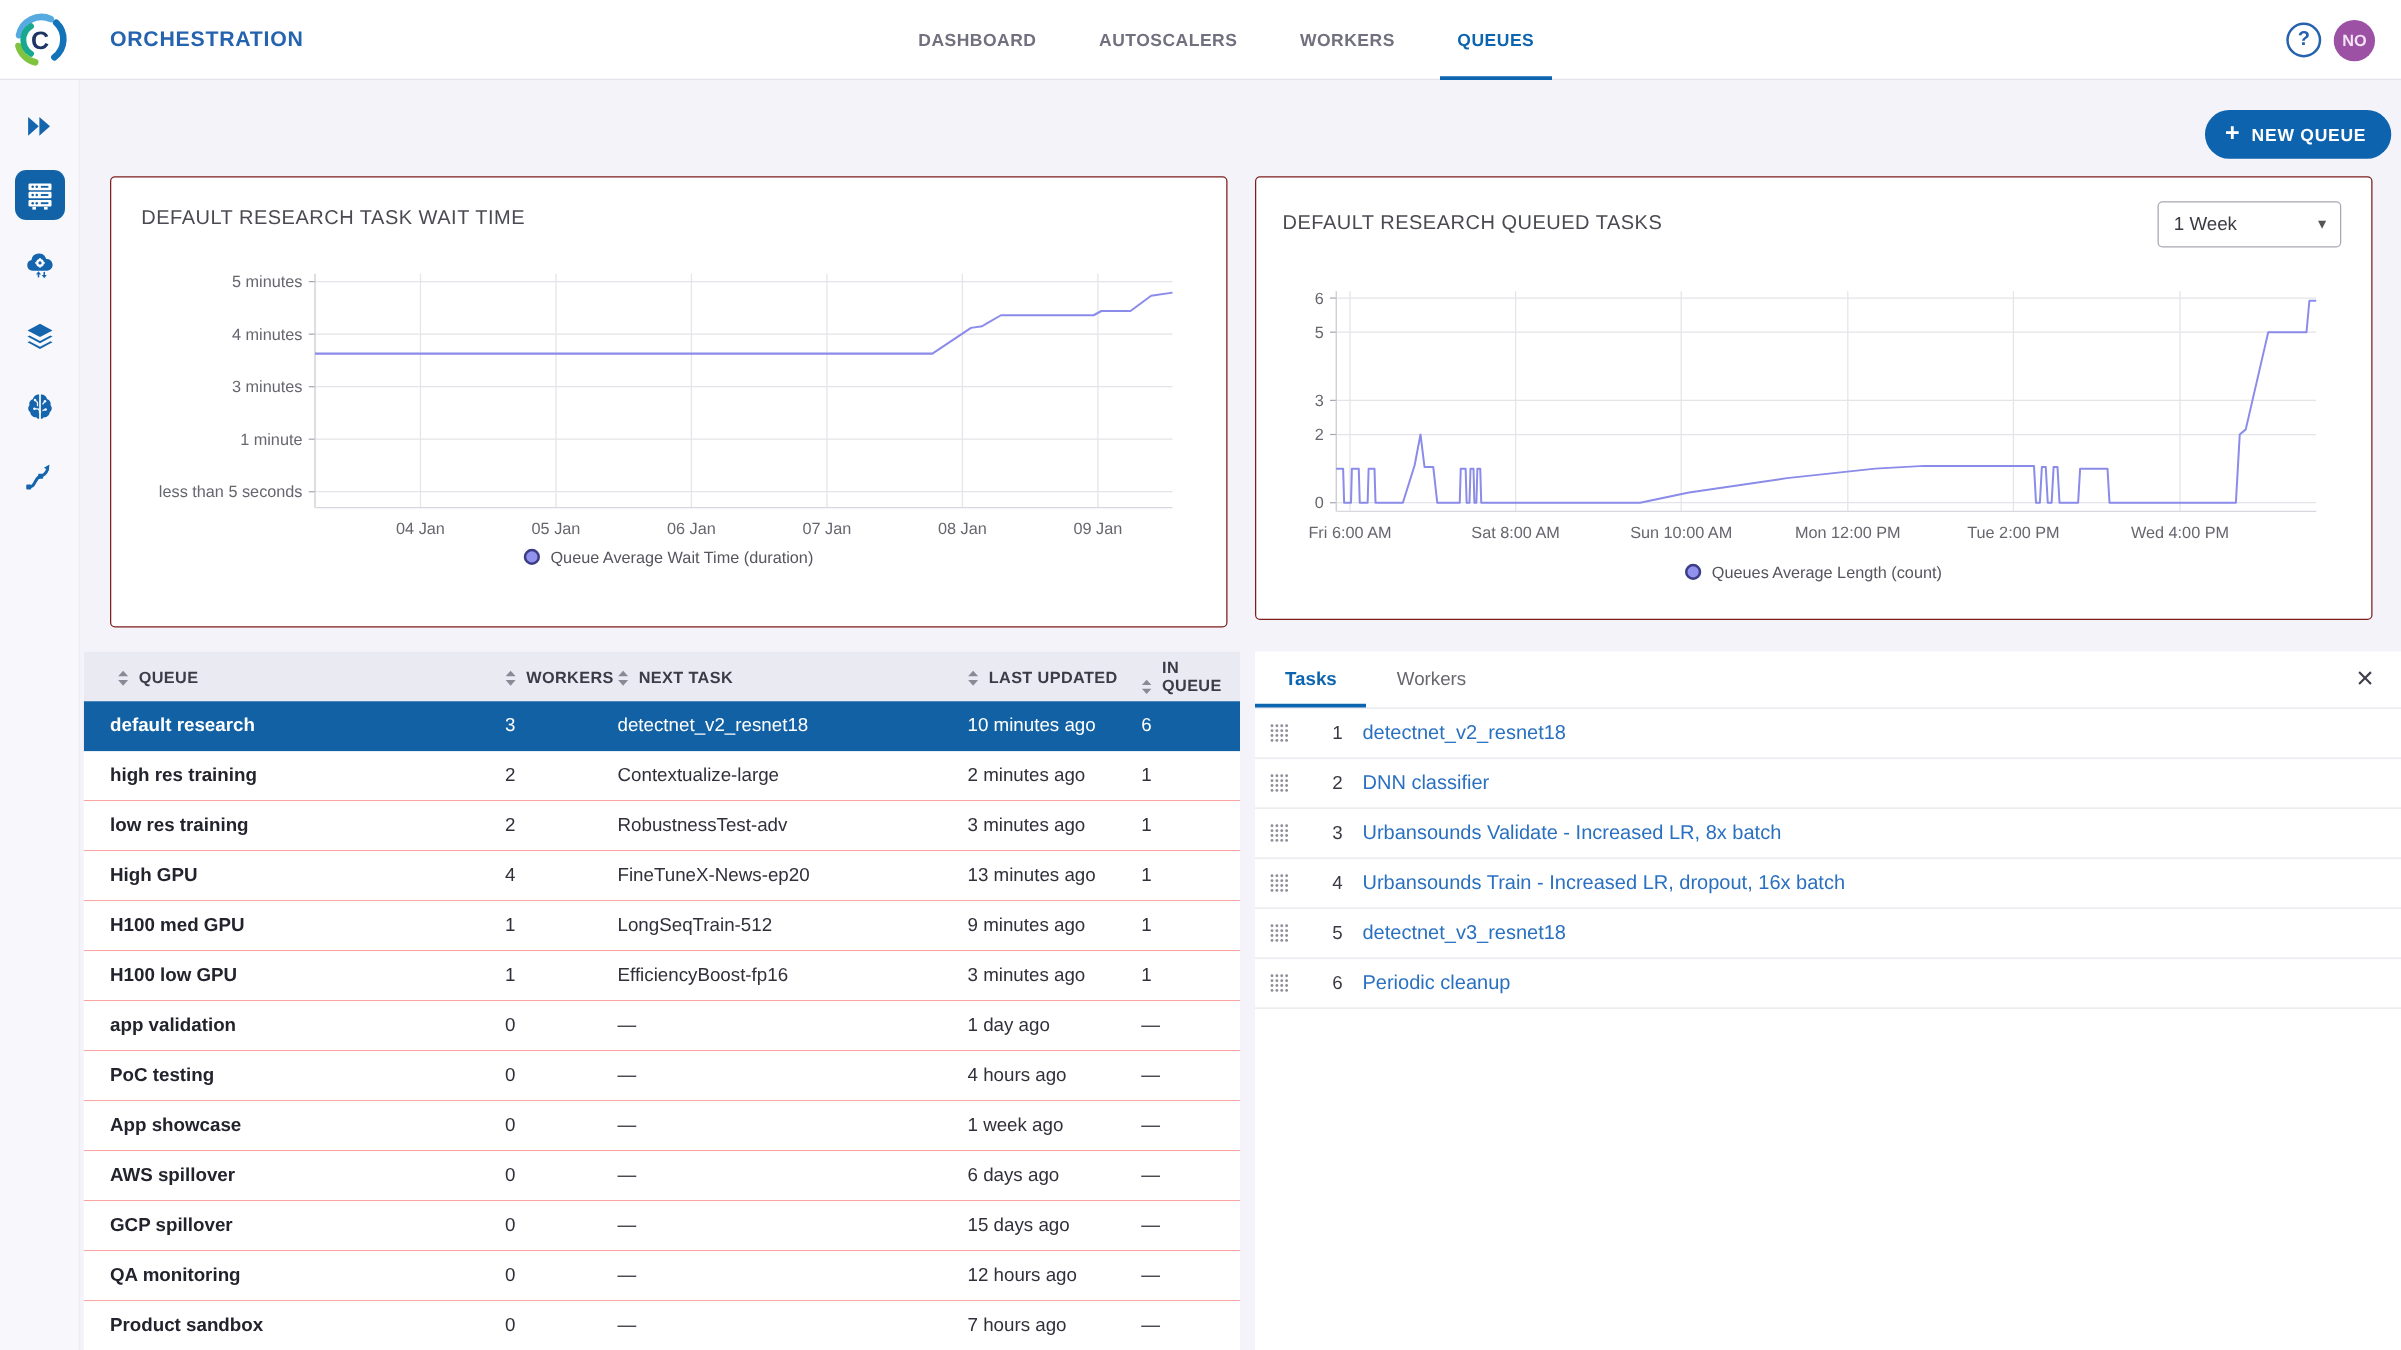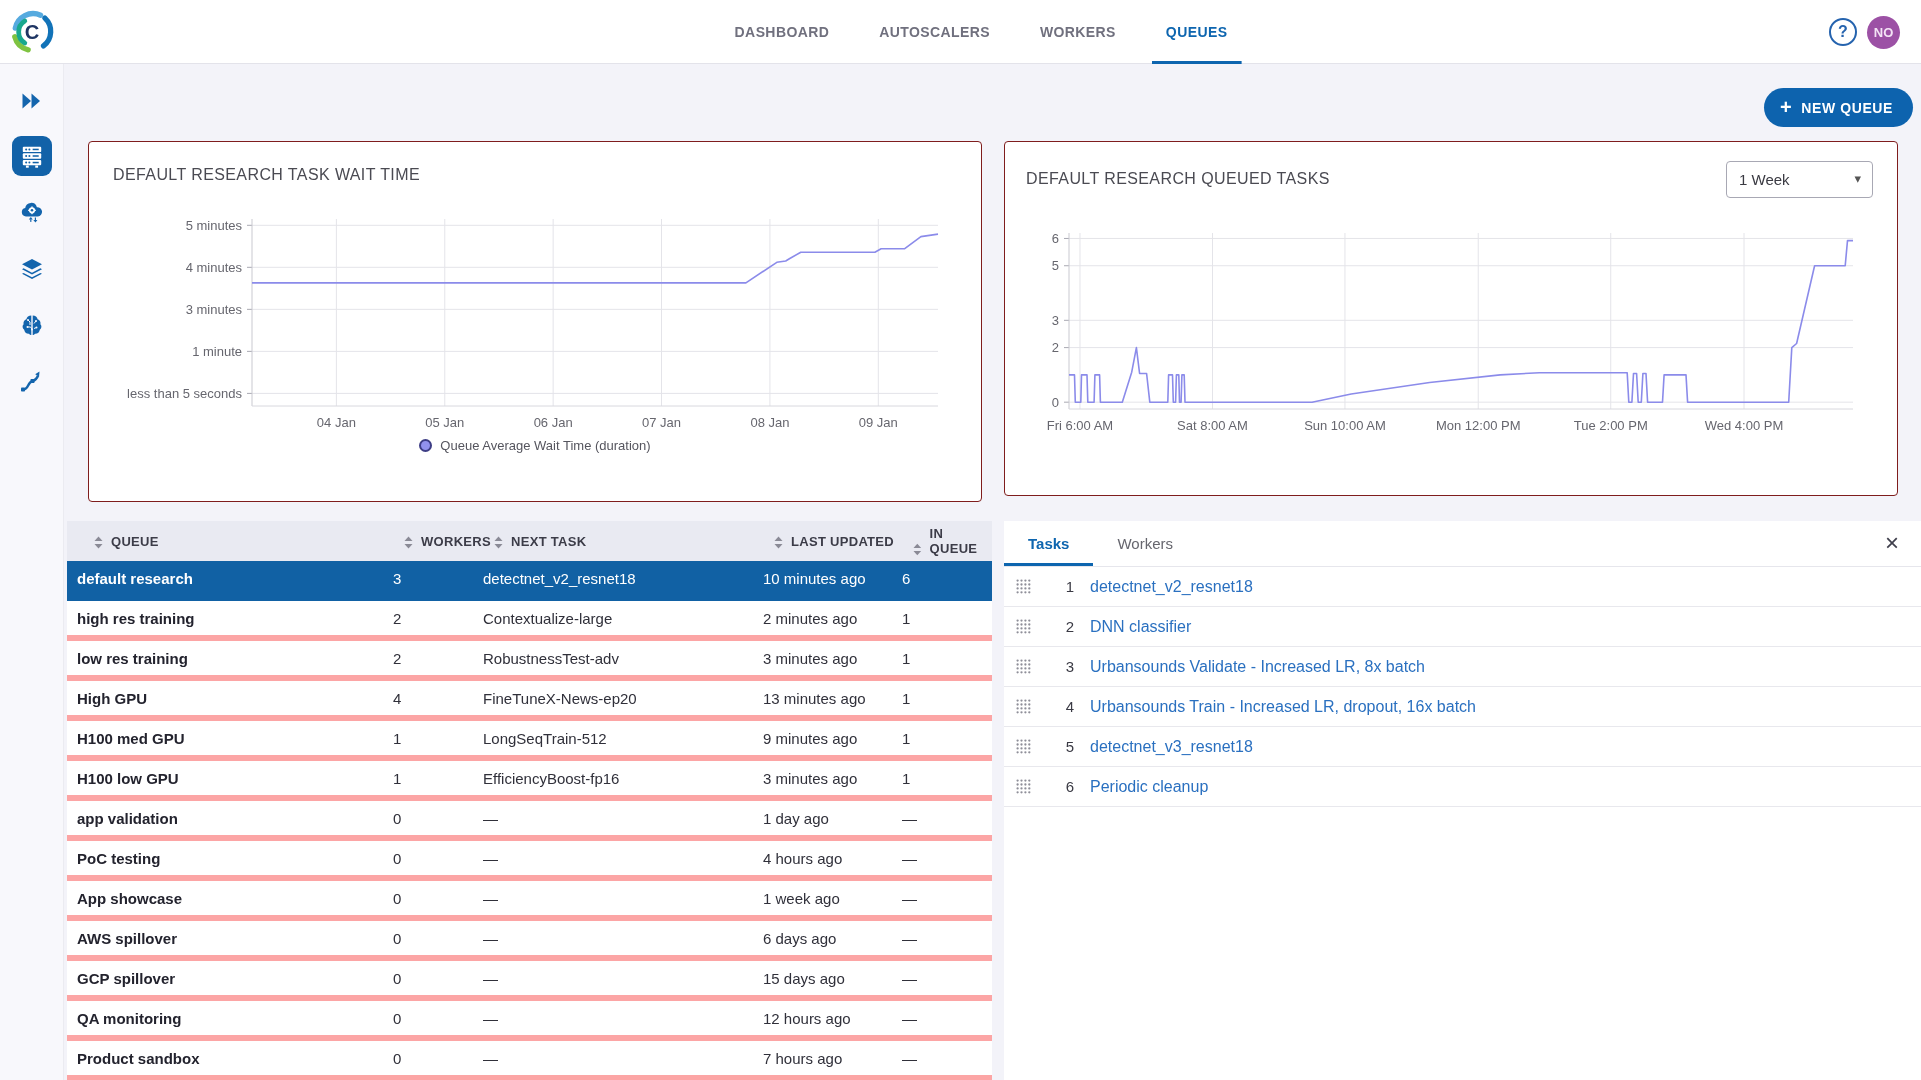--- a/index.html
+++ b/index.html
@@ -53,22 +53,22 @@
                   border:1px solid #a8a8b4; border-radius:4px; background:#fff; cursor:pointer;
                   display:flex; align-items:center; padding:0 12px; font-size:15px; color:#3a3a42; }
   .range-caret { position:absolute; right:11px; top:9px; font-size:13px; color:#555; }
   
   .queue-table { position:absolute; left:67px; top:521px; width:925px; height:559px; background:#fff;
                  overflow:hidden; }
   .qheader { display:grid; grid-template-columns:310px 90px 280px 139px 1fr; padding-left:27px;
              height:40px; align-items:center; background:#e9eaf2; }
   .qheader .hcell { display:flex; align-items:flex-end; gap:8px; font-size:13px; font-weight:bold;
                     color:#3c3c48; letter-spacing:0.3px; cursor:pointer; }
-  .qrow { display:grid; grid-template-columns:316px 90px 280px 139px 1fr; padding-left:10px;
-          height:40px; align-items:center; border-bottom:6px solid #fca5a5; font-size:15px;
+  .qrow { display:grid; grid-template-columns:316px 90px 280px 139px 1fr; padding-left:21px;
+          height:40px; align-items:center; border-bottom:1px solid #fca5a5; font-size:15px;
           color:#30303a; cursor:pointer; background:#fff; }
   .qrow .qname { font-weight:bold; color:#23232e; }
   .qrow.selected { background:#1161a4; border-bottom-color:#1161a4; }
   .qrow.selected * { color:#ffffff; }
   
   .right-panel { position:absolute; left:1004px; top:521px; width:917px; height:559px; background:#fff; }
   .panel-tabs { position:relative; height:46px; display:flex; align-items:stretch;
                 border-bottom:1px solid #e6e6ec; }
   .panel-tab { display:flex; align-items:center; padding:0 24px; font-size:15px; color:#66666e;
                cursor:pointer; }
@@ -88,20 +88,21 @@
 <div class="topbar">
   <div class="logo-box">
     <svg viewBox="0 0 48 48" width="46" height="46">
       <path d="M6.5 20 A19 19 0 0 1 33 6.5" fill="none" stroke="#56aadf" stroke-width="5.5" stroke-linecap="round"></path>
       <path d="M37.5 9.5 A19 19 0 0 1 36 38.5" fill="none" stroke="#1273b8" stroke-width="5.5" stroke-linecap="round"></path>
       <path d="M6 29 A19 19 0 0 0 20 42.6" fill="none" stroke="#7fc341" stroke-width="5.5" stroke-linecap="round"></path>
       <path d="M16.5 12.5 A13.5 13.5 0 0 0 16.5 35.5" fill="none" stroke="#18a88e" stroke-width="5" stroke-linecap="round"></path>
       <text x="24" y="31.5" text-anchor="middle" font-size="21" font-weight="bold" fill="#1e3563" font-family="Liberation Sans, sans-serif">C</text>
     </svg>
   </div>
+  <div class="app-title">ORCHESTRATION</div>
   <div class="top-tabs" id="top-tabs">
       <div class="top-tab">DASHBOARD</div>
       <div class="top-tab">AUTOSCALERS</div>
       <div class="top-tab">WORKERS</div>
       <div class="top-tab active">QUEUES</div>
     </div>
   <div class="help-btn">?</div>
   <div class="avatar">NO</div>
 </div>
 
@@ -269,20 +270,24 @@
         <line x1="59" y1="205.6046511627907" x2="64" y2="205.6046511627907" stroke="#a9a9b2" stroke-width="1"></line>
         <text x="54" y="210.1046511627907" text-anchor="end" class="tick">2</text>
         <line x1="64" y1="260.1782945736434" x2="848" y2="260.1782945736434" stroke="#e4e4e9" stroke-width="1"></line>
         <line x1="59" y1="260.1782945736434" x2="64" y2="260.1782945736434" stroke="#a9a9b2" stroke-width="1"></line>
         <text x="54" y="264.6782945736434" text-anchor="end" class="tick">0</text>
         <line x1="64" y1="91" x2="64" y2="267" stroke="#c9c9d0" stroke-width="1"></line>
         <line x1="64" y1="267" x2="848" y2="267" stroke="#d8d8de" stroke-width="1"></line>
         <polyline points="64.0,232.9 69.5,232.9 70.3,260.2 75.8,260.2 76.5,232.9 82.0,232.9 82.8,260.2 89.1,260.2 89.9,232.9 94.6,232.9 95.4,260.2 117.3,260.2 126.7,230.2 131.4,205.6 134.6,231.5 141.6,231.5 144.8,260.2 162.8,260.2 163.6,232.9 167.5,232.9 168.3,260.2 170.6,260.2 171.4,232.9 173.8,232.9 174.5,260.2 176.1,260.2 176.9,232.9 179.2,232.9 180.0,260.2 307.0,260.2 346.2,252.0 424.6,240.5 495.2,232.9 534.4,230.7 622.2,230.7 623.8,260.2 626.9,260.2 628.5,231.5 631.6,231.5 633.2,260.2 636.3,260.2 637.9,231.5 641.0,231.5 642.6,260.2 657.5,260.2 659.1,232.9 681.0,232.9 682.6,260.2 779.0,260.2 783.7,260.2 786.8,205.6 791.6,201.5 809.6,123.7 840.2,123.7 842.5,98.6 848.0,98.6" fill="none" stroke="#8b8bea" stroke-width="1.6" stroke-linejoin="round"></polyline>
       </svg>
     </div>
+  <div class="legend">
+    <span class="legend-dot"></span>
+    <span>Queues Average Length (count)</span>
+  </div>
 </div>
 
 <div class="queue-table">
   <div class="qheader" id="qheader">
       <div class="hcell">
         <svg width="9" height="13" viewBox="0 0 9 13">
           <path d="M4.5 0.5 L8.5 5 H0.5 Z" fill="#8a8a96"></path>
           <path d="M4.5 12.5 L0.5 8 H8.5 Z" fill="#8a8a96"></path>
         </svg>
         <span>QUEUE</span>

